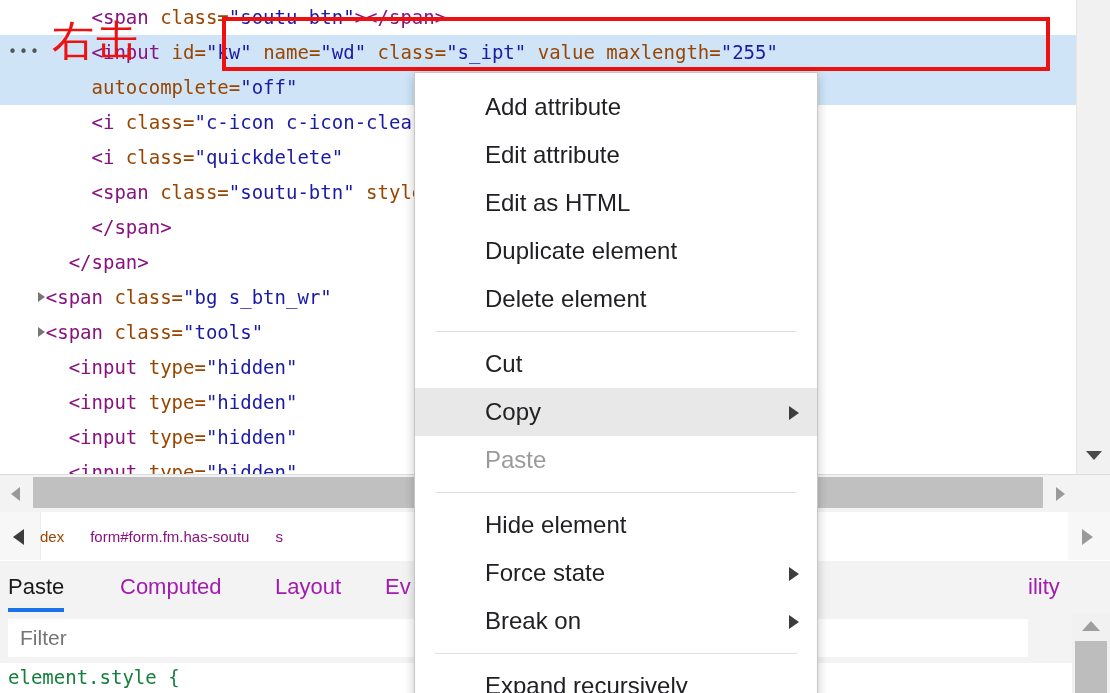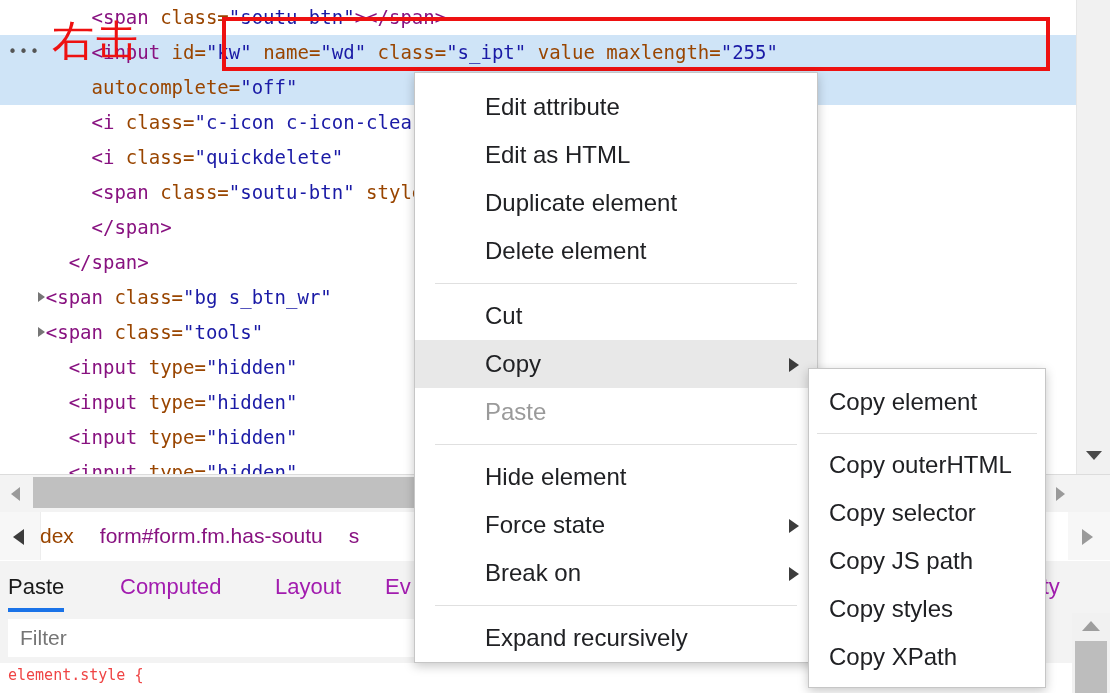--- a/index.html
+++ b/index.html
@@ -193,21 +193,21 @@
     border-top: 8px solid transparent;
     border-bottom: 8px solid transparent;
     border-left: 11px solid #9a9a9a;
   }
   .bc-items {
     position: absolute;
     left: 40px; top: 0;
     height: 48px;
     display: flex;
     align-items: center;
-    font-size: 21px;
+    font-size: 15px;
     font-family: "Liberation Sans", sans-serif;
   }
   .bc-item { margin-right: 26px; white-space: nowrap; }
   .bc-item.c-tag  { color: #881280; }
   .bc-item.c-cls  { color: #994500; }
 
   
   .tabbar {
     position: absolute;
     left: 0; top: 561px;
@@ -281,22 +281,22 @@
   .styles-body {
     position: absolute;
     left: 0; top: 663px;
     width: 1072px; height: 30px;
     background: #ffffff;
   }
   .style-rule {
     position: absolute;
     left: 8px; top: 3px;
     font-family: "DejaVu Sans Mono", "Liberation Mono", monospace;
-    font-size: 15px;
-    color: #ef4444;
+    font-size: 19px;
+    color: #15803d;
     white-space: pre;
   }
 
   
   .ctx-menu {
     position: absolute;
     left: 414px; top: 72px;
     width: 404px;
     background: #ffffff;
     border: 1px solid #c6c6c6;
@@ -432,20 +432,23 @@
     <div class="arrow-up"></div>
     <div class="thumb"></div>
   </div>
 
   <div class="styles-body">
     <div class="style-rule">element.style {</div>
   </div>
 
   <div class="ctx-menu" id="ctx-menu">
       <div class="ctx-item">
+        <span>Add attribute</span>
+      </div>
+      <div class="ctx-item">
         <span>Edit attribute</span>
       </div>
       <div class="ctx-item">
         <span>Edit as HTML</span>
       </div>
       <div class="ctx-item">
         <span>Duplicate element</span>
       </div>
       <div class="ctx-item">
         <span>Delete element</span>
@@ -472,35 +475,14 @@
       <div class="ctx-item">
         <span>Break on</span>
         <span class="submenu-arrow"></span>
       </div>
       <div class="ctx-sep"></div>
       <div class="ctx-item">
         <span>Expand recursively</span>
       </div>
     </div>
 
-  <div class="ctx-submenu" id="ctx-submenu">
-      <div class="sub-item">
-        <span>Copy element</span>
-      </div>
-      <div class="sub-sep"></div>
-      <div class="sub-item">
-        <span>Copy outerHTML</span>
-      </div>
-      <div class="sub-item">
-        <span>Copy selector</span>
-      </div>
-      <div class="sub-item">
-        <span>Copy JS path</span>
-      </div>
-      <div class="sub-item">
-        <span>Copy styles</span>
-      </div>
-      <div class="sub-item">
-        <span>Copy XPath</span>
-      </div>
-    </div>
 
 </div>
 
 </body></html>

